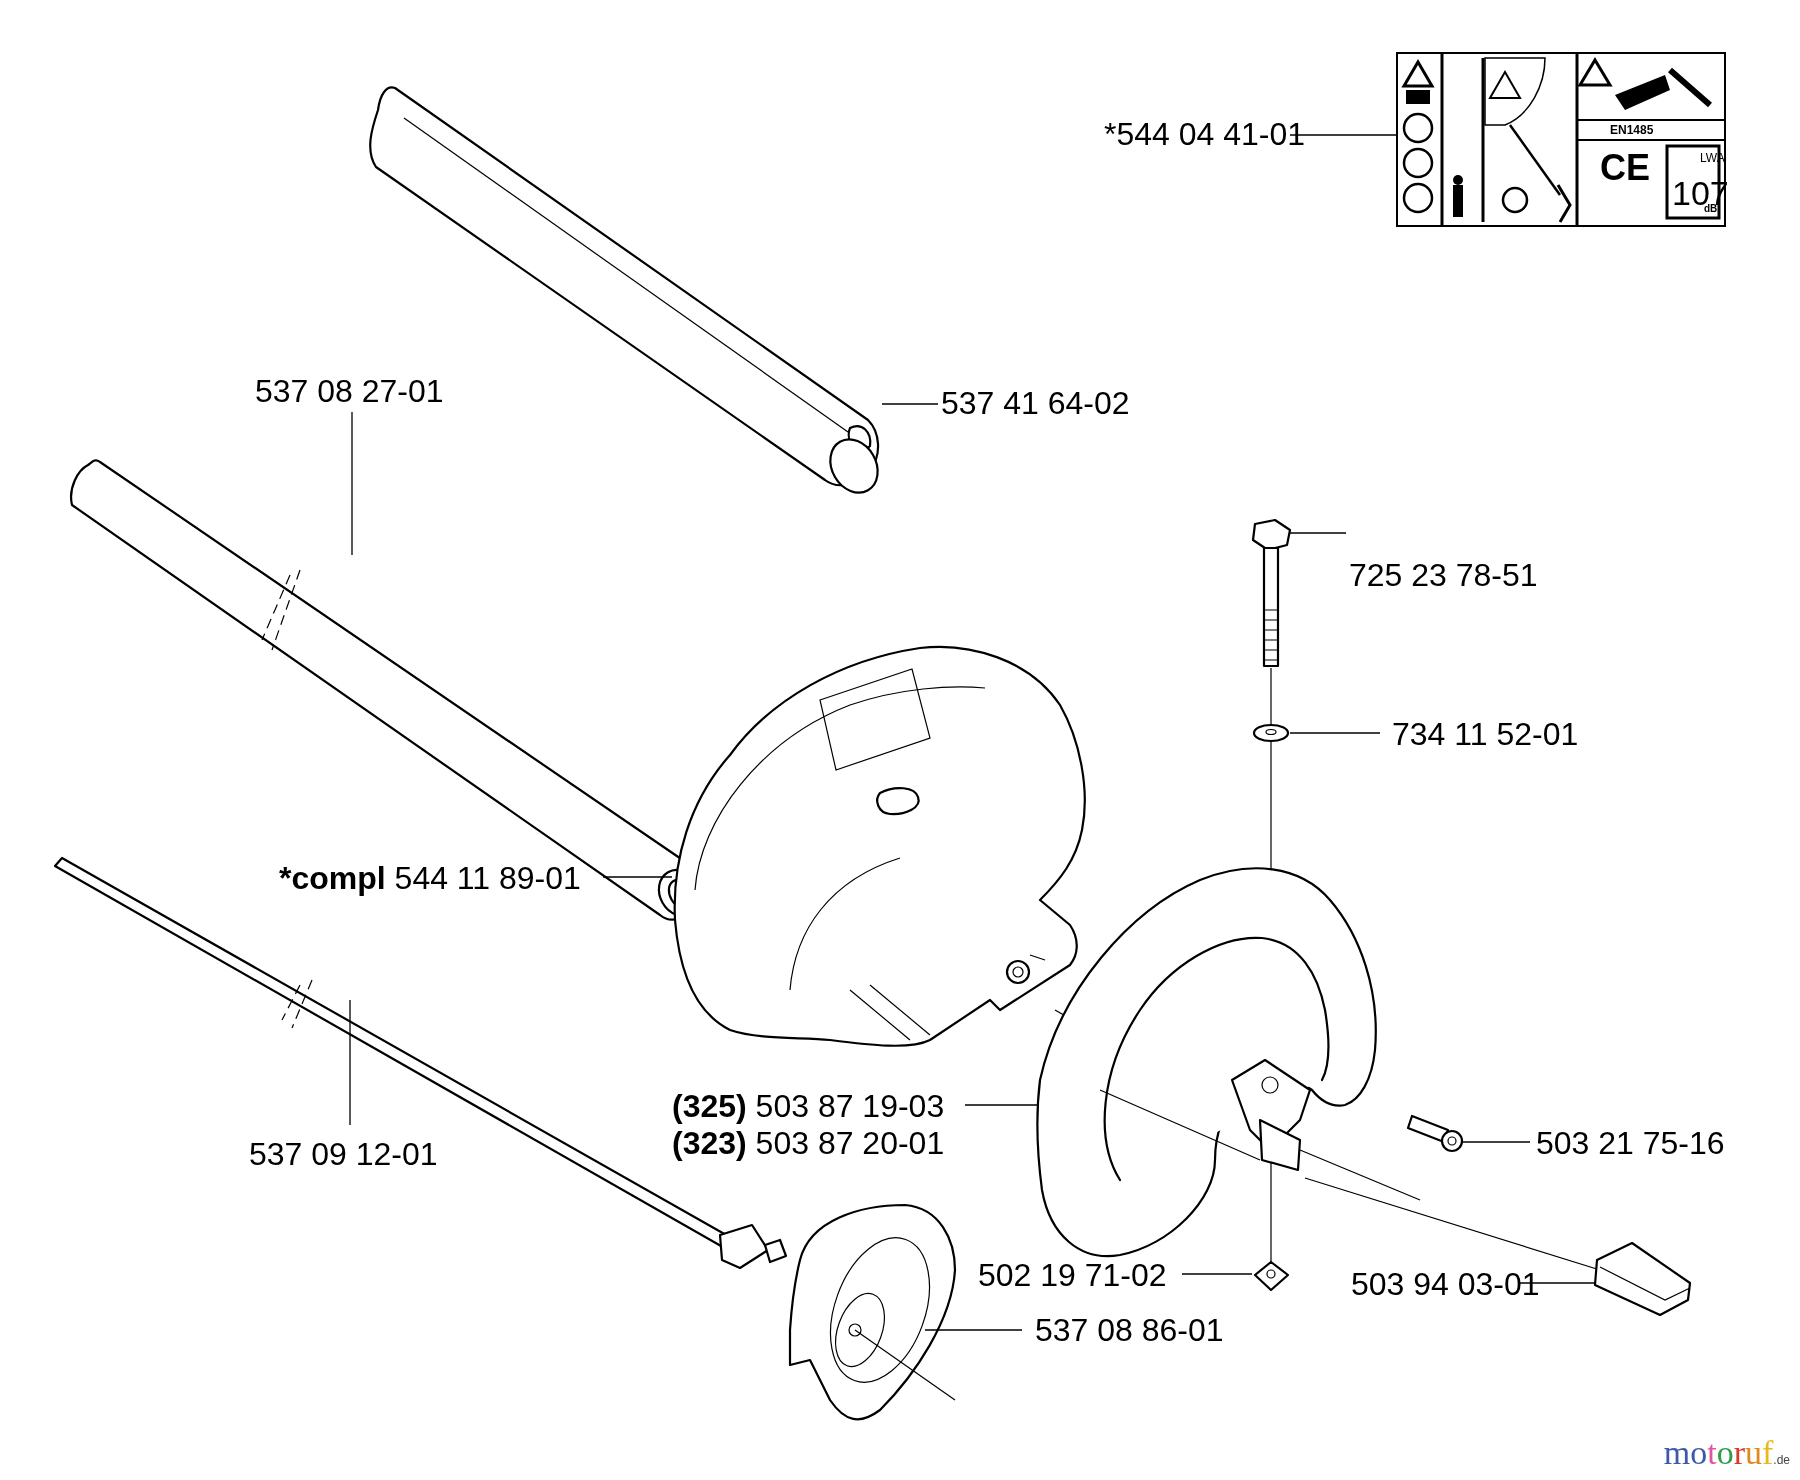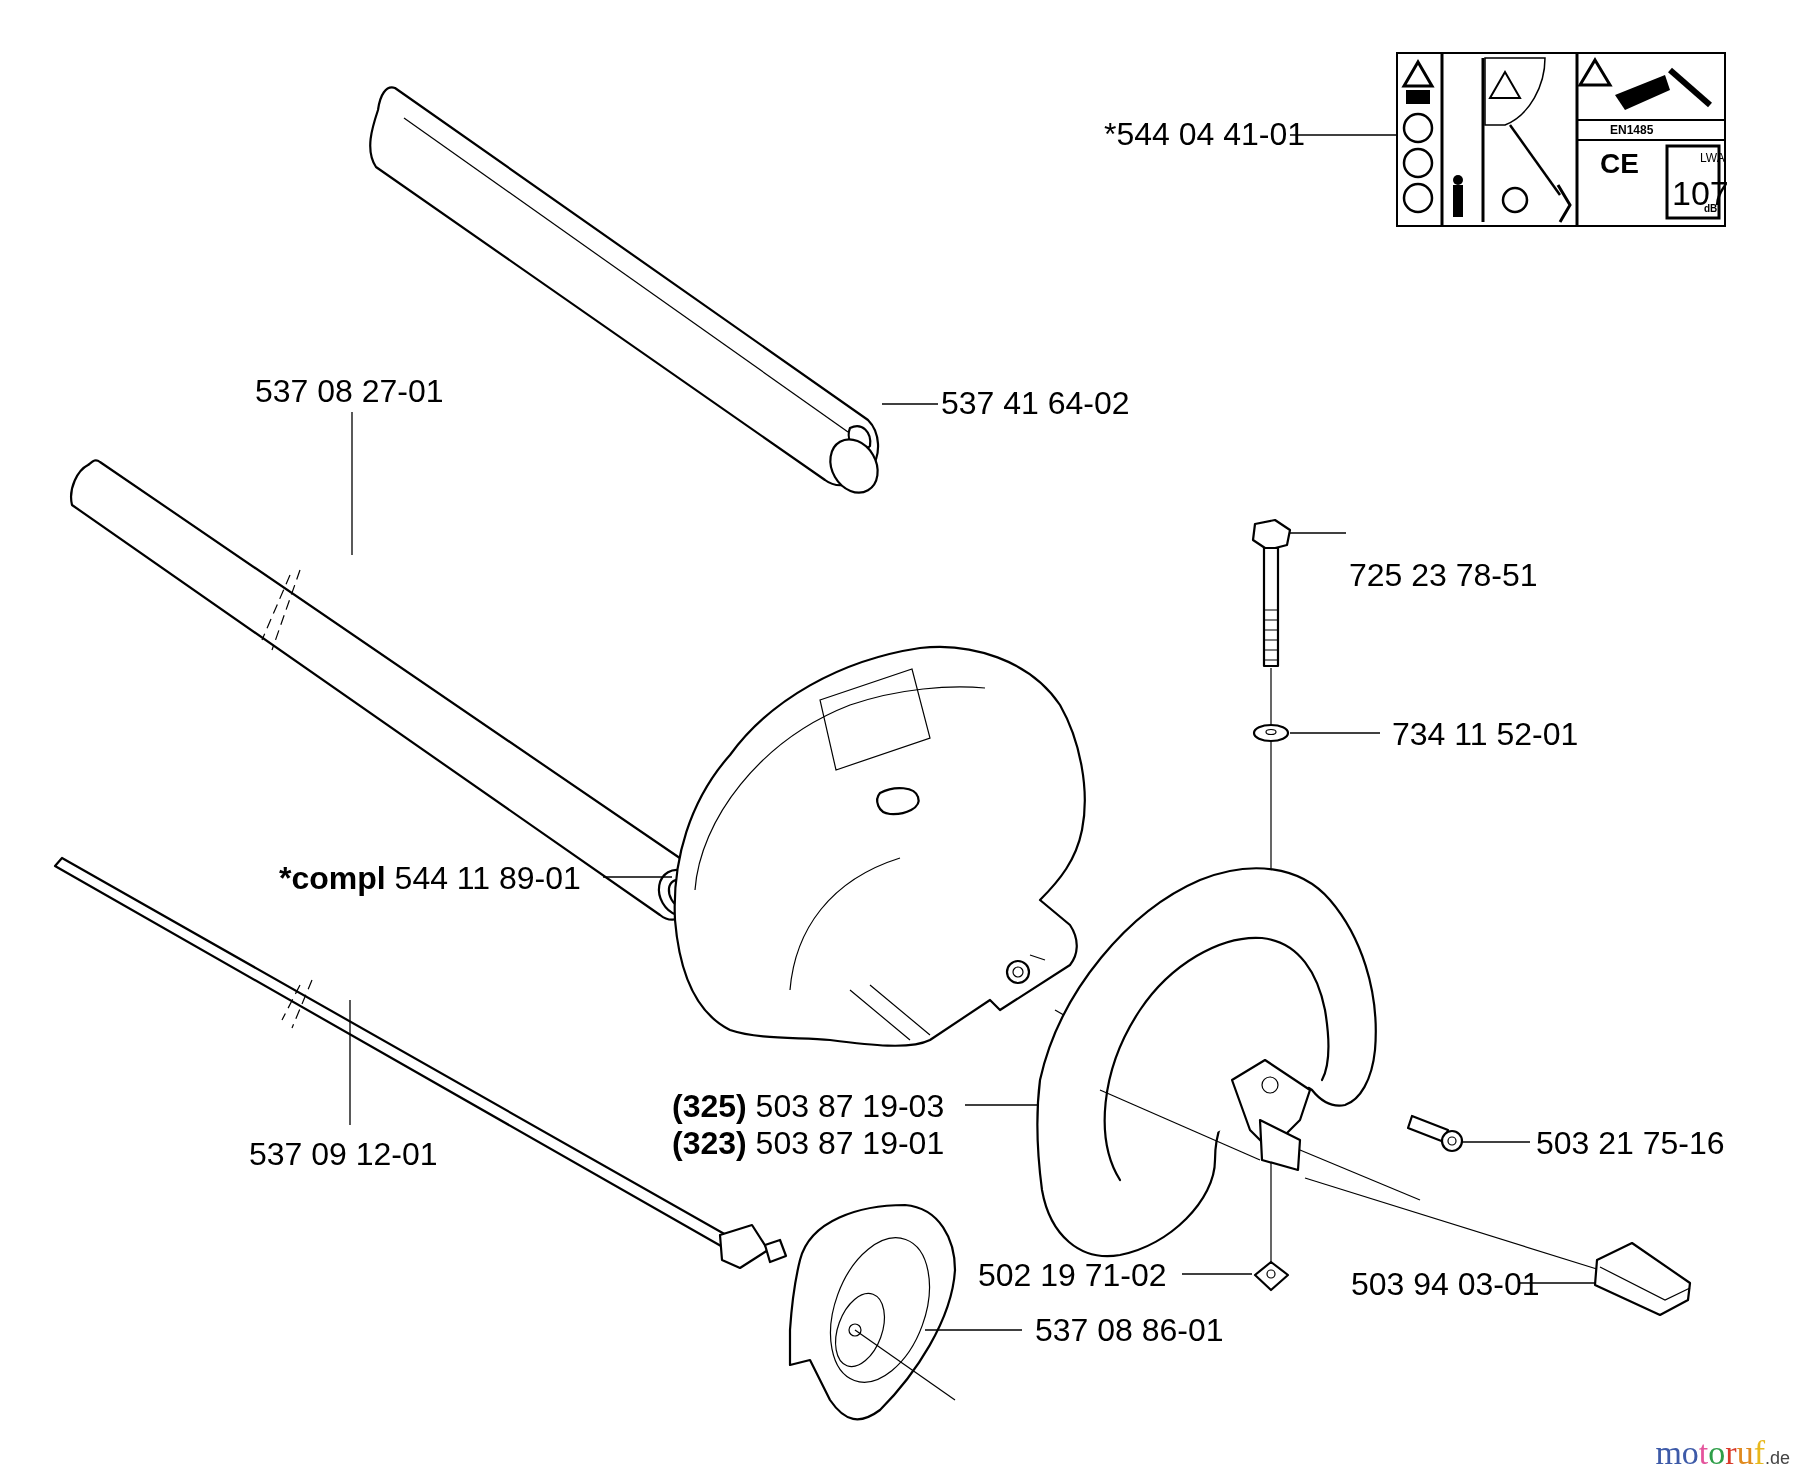--- a/index.html
+++ b/index.html
@@ -4,21 +4,21 @@
 <style>
   html, body { margin:0; padding:0; background:#ffffff; }
   #canvas { position:relative; width:1800px; height:1480px; background:#ffffff; overflow:hidden; }
   svg.drawing { position:absolute; left:0; top:0; }
   .part { fill:#ffffff; stroke:#000000; stroke-width:2.2; stroke-linejoin:round; stroke-linecap:round; }
   .thin { fill:none; stroke:#000000; stroke-width:1.2; }
   .leader { fill:none; stroke:#000000; stroke-width:1.3; }
   .lbl { position:absolute; font-family:"Liberation Sans", sans-serif; font-size:32px; color:#000000; white-space:nowrap; line-height:1; }
   .lbl b { font-weight:bold; }
   .wm { position:absolute; right:10px; bottom:8px; font-family:"Liberation Serif", serif; font-size:34px; white-space:nowrap; }
-  .wm .de { font-family:"Liberation Sans", sans-serif; font-size:18px; color:#444; }
+  .wm .de { font-family:"Liberation Sans", sans-serif; font-size:12px; color:#444; }
 </style>
 </head>
 <body>
 
 <div id="canvas">
 
 <svg class="drawing" width="1800" height="1480" viewBox="0 0 1800 1480">
 
   <g>
     <path class="part" d="M395,88 L868,420 C880,432 882,455 870,470 C858,485 838,490 825,480 L376,167 C365,150 372,128 378,110 C380,95 386,85 395,88 Z"></path>
@@ -140,33 +140,33 @@
     <path d="M1595,60 L1610,85 L1580,85 Z" fill="none" stroke="#000" stroke-width="3"></path>
     <path d="M1615,95 L1665,75 L1670,90 L1625,110 Z" fill="#000"></path>
     <path d="M1670,70 L1710,105" stroke="#000" stroke-width="6"></path>
 
     <rect x="1667" y="146" width="52" height="72" fill="none" stroke="#000" stroke-width="3"></rect>
   </g>
   <path class="leader" d="M1290,135 L1397,135"></path>
 </svg>
 
 <div class="lbl" style="left:1610px;top:124px;font-size:12px;font-weight:bold;">EN1485</div>
-<div class="lbl" style="left:1600px;top:150px;font-size:28px;font-weight:bold;">CE</div>
+<div class="lbl" style="left:1600px;top:150px;font-size:36px;font-weight:bold;">CE</div>
 <div class="lbl" style="left:1672px;top:176px;font-size:34px;font-weight:normal;">107</div>
 <div class="lbl" style="left:1704px;top:204px;font-size:10px;font-weight:bold;">dB</div>
 <div class="lbl" style="left:1700px;top:152px;font-size:12px;">LWA</div>
 
 <div class="lbl" style="left:1104px;top:118px;">*544 04 41-01</div>
 <div class="lbl" style="left:941px;top:387px;">537 41 64-02</div>
 <div class="lbl" style="left:255px;top:375px;">537 08 27-01</div>
 <div class="lbl" style="left:1349px;top:515px;margin-top:44px;">725 23 78-51</div>
 <div class="lbl" style="left:1349px;top:718px;margin-left:43px;">734 11 52-01</div>
 <div class="lbl" style="left:279px;top:862px;"><b>*compl</b> <span>544 11 89-01</span></div>
 <div class="lbl" style="left:672px;top:1090px;"><b>(325)</b> <span>503 87 19-03</span></div>
-<div class="lbl" style="left:672px;top:1127px;"><b>(323)</b> <span>503 87 19-01</span></div>
+<div class="lbl" style="left:672px;top:1127px;"><b>(323)</b> <span>503 87 20-01</span></div>
 <div class="lbl" style="left:1536px;top:1127px;">503 21 75-16</div>
 <div class="lbl" style="left:249px;top:1138px;">537 09 12-01</div>
 <div class="lbl" style="left:978px;top:1259px;">502 19 71-02</div>
 <div class="lbl" style="left:1351px;top:1268px;">503 94 03-01</div>
 <div class="lbl" style="left:1035px;top:1314px;">537 08 86-01</div>
 
 <div class="wm">
   <span id="wm-letters"><span style="color: rgb(61, 90, 168);">m</span><span style="color: rgb(61, 90, 168);">o</span><span style="color: rgb(228, 84, 156);">t</span><span style="color: rgb(46, 158, 72);">o</span><span style="color: rgb(217, 58, 42);">r</span><span style="color: rgb(224, 138, 30);">u</span><span style="color: rgb(232, 184, 28);">f</span></span><span class="de">.de</span>
 </div>
 

